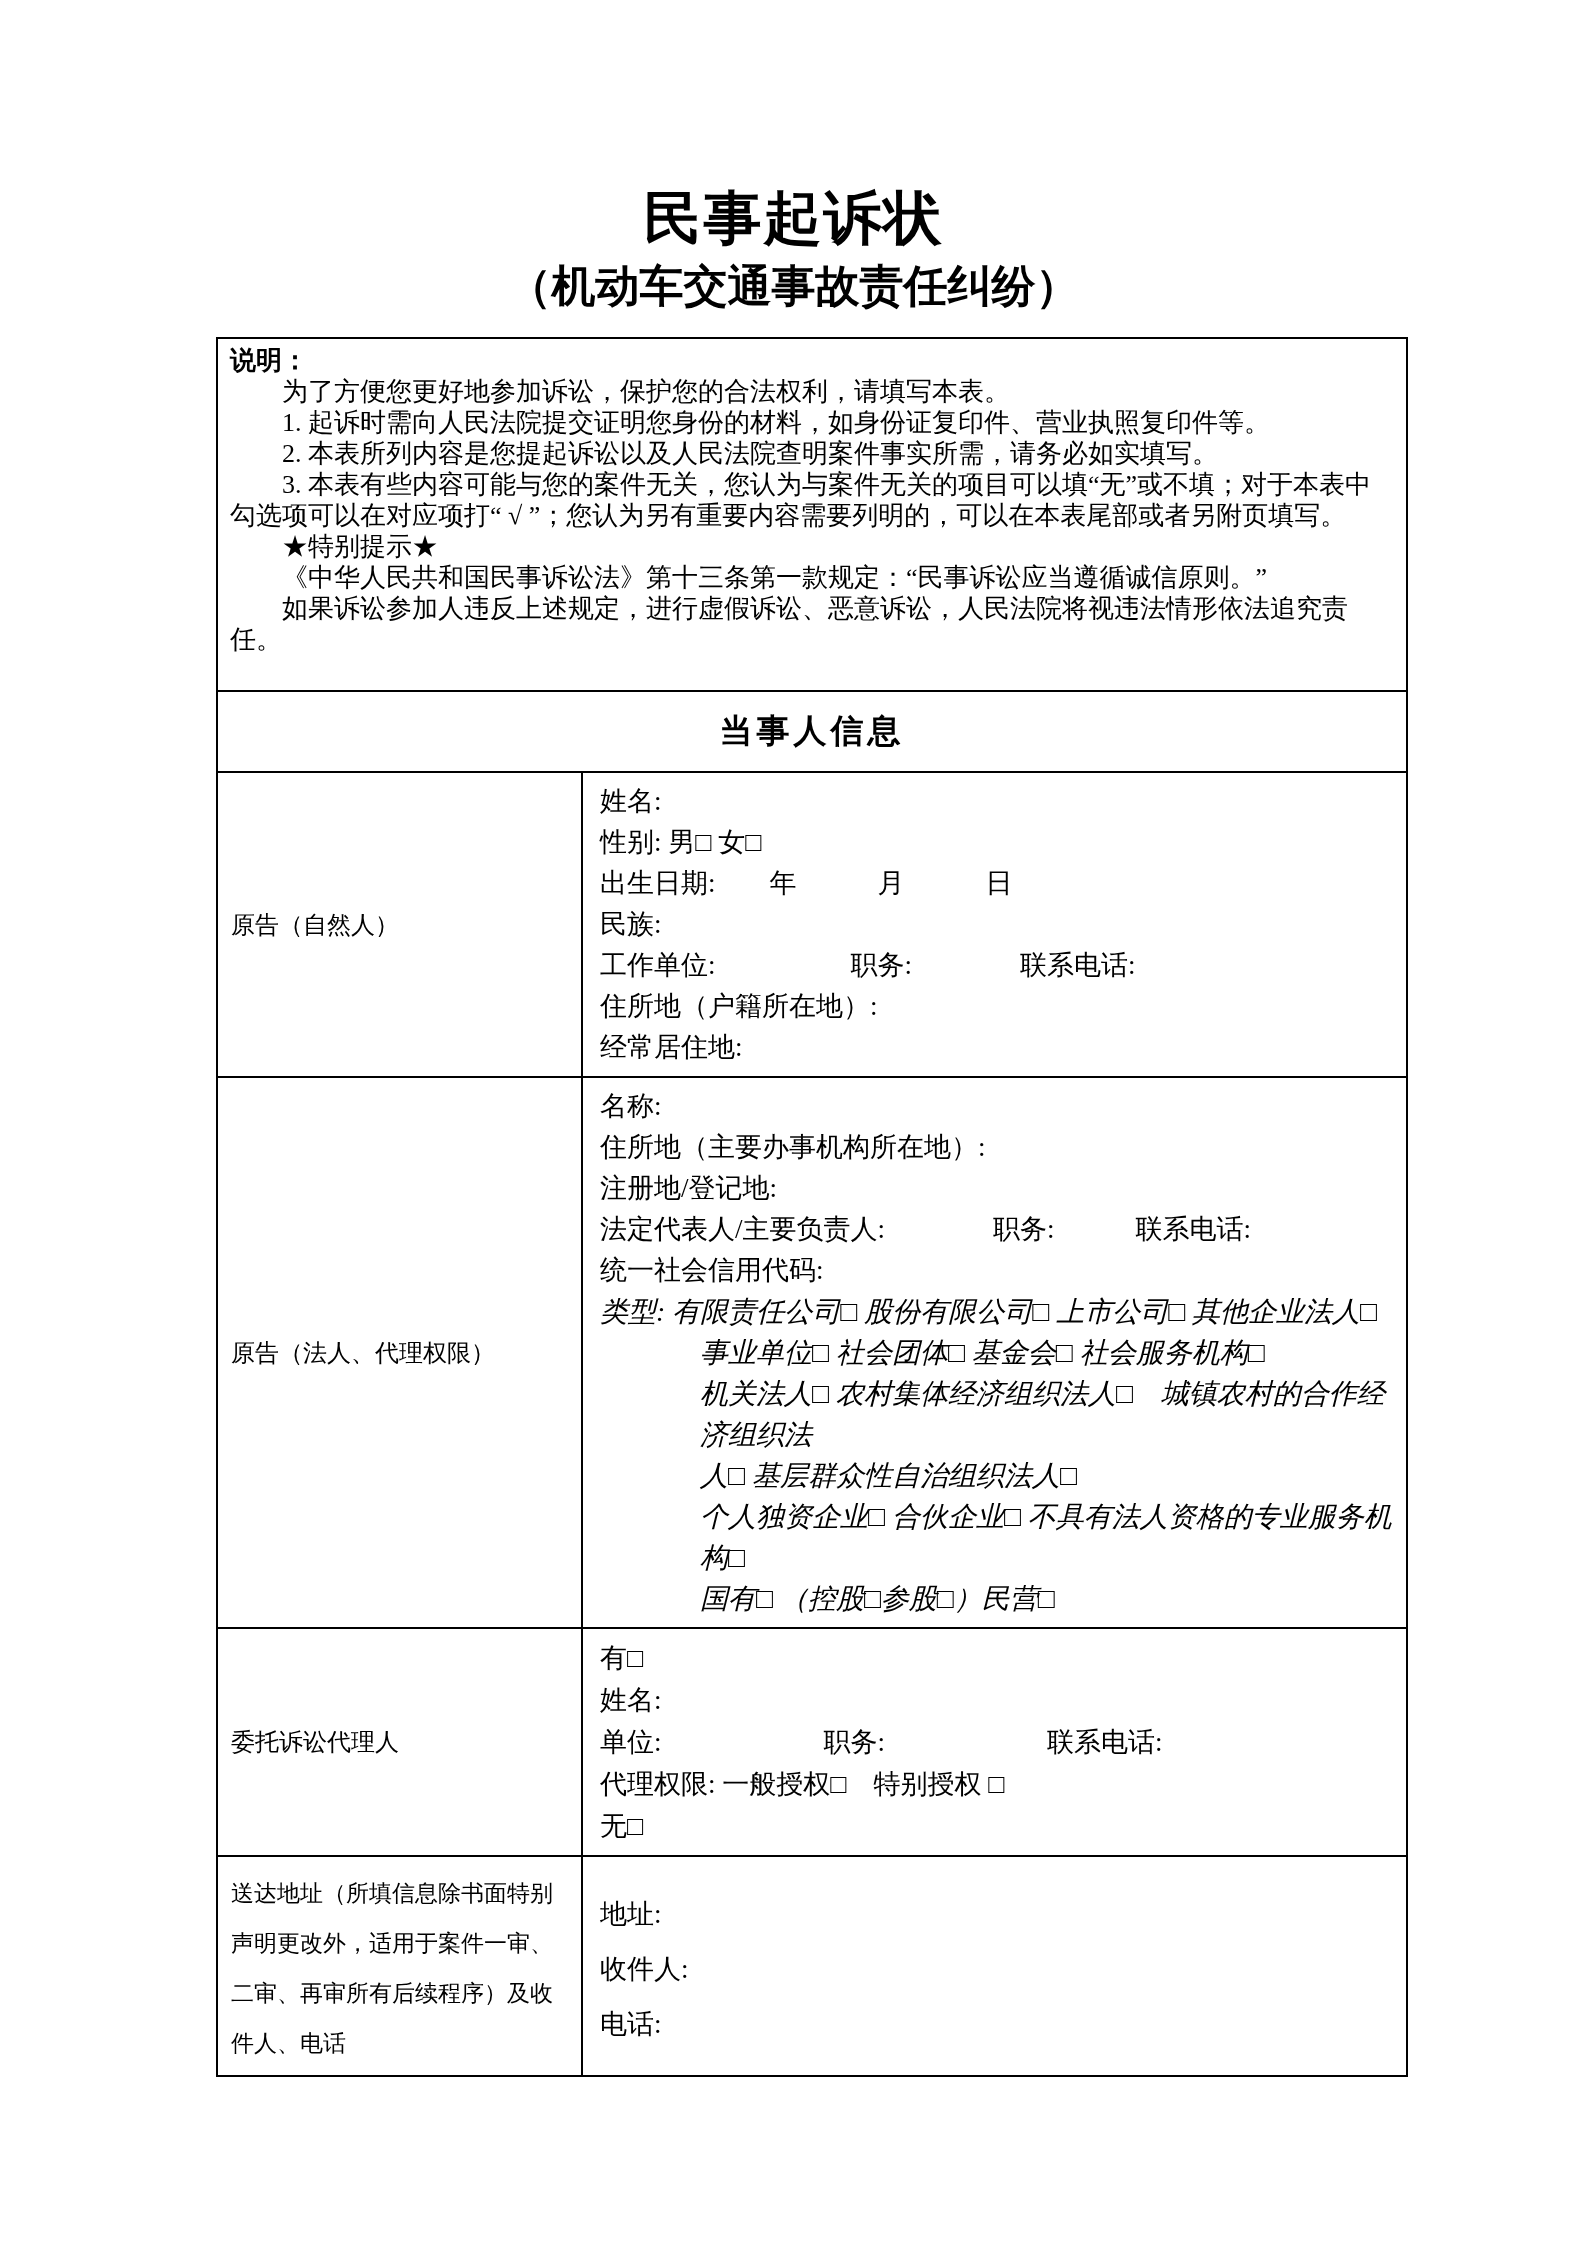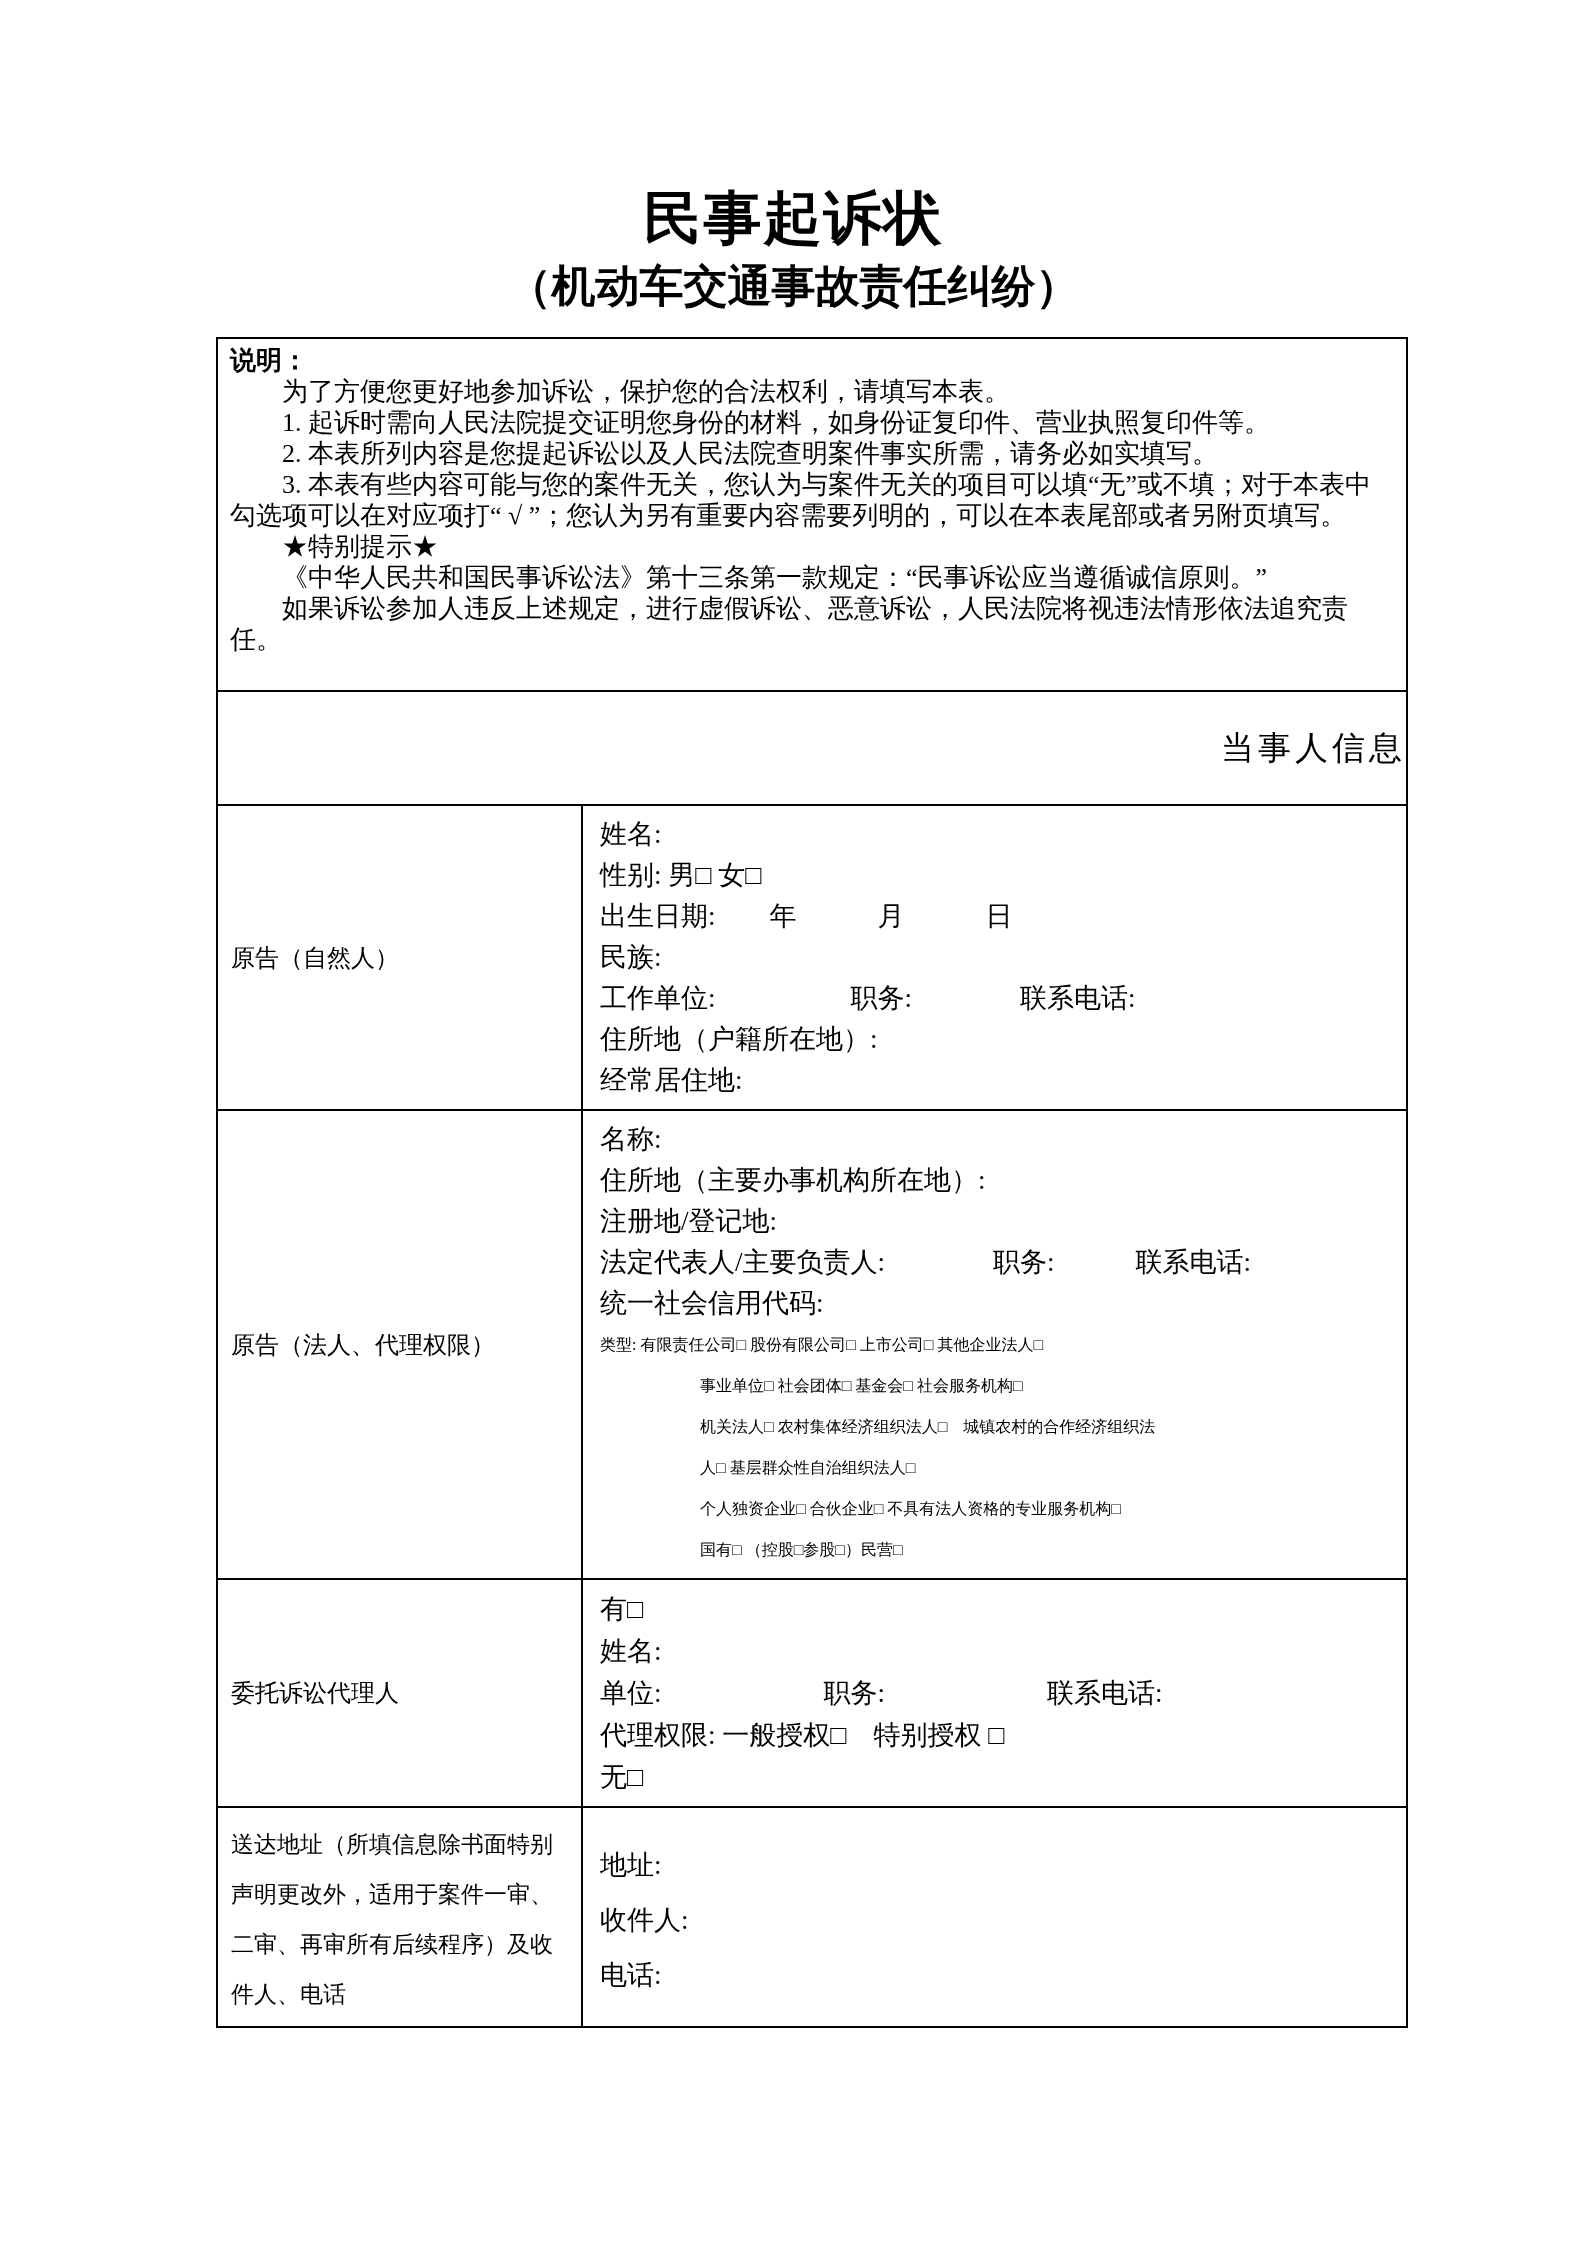--- a/index.html
+++ b/index.html
@@ -52,47 +52,48 @@
     vertical-align: top;
     padding: 6px 14px 8px 12px;
     font-size: 26px;
     line-height: 31px;
     height: 353px;
     margin-top: 24px;
   }
   .ins-heading { font-weight: 700; }
   .ins-lines   { white-space: pre-wrap; }
   .cell-header {
-    height: 114px;
-    text-align: right;
+    height: 81px;
+    text-align: center;
     font-size: 33px;
-    font-weight: 400;
+    font-weight: 700;
     letter-spacing: 4px;
   }
   .cell-label {
     padding: 6px 8px 6px 13px;
     font-size: 24px;
     line-height: 34px;
   }
   .cell-fields {
     vertical-align: top;
     padding: 8px 8px 8px 17px;
     font-size: 27px;
   }
   .lines { white-space: pre-wrap; }
   .r1 td { height: 297px; }
   .r1 .cell-fields { line-height: 41px; }
   .r2 td { height: 455px; }
   .r2 .cell-fields { line-height: 41px; }
   .type-block {
     white-space: pre-wrap;
-    font-size: 16px;
+    font-size: 28px;
     padding-left: 100px;
     text-indent: -100px;
     line-height: 41px;
+    font-style: italic;
   }
   .r3 td { height: 207px; }
   .r3 .cell-fields { line-height: 42px; }
   .r4 td { height: 199px; }
   .r4 .cell-label {
     vertical-align: top;
     padding-top: 12px;
     font-size: 23px;
     line-height: 50px;
     white-space: pre-wrap;

